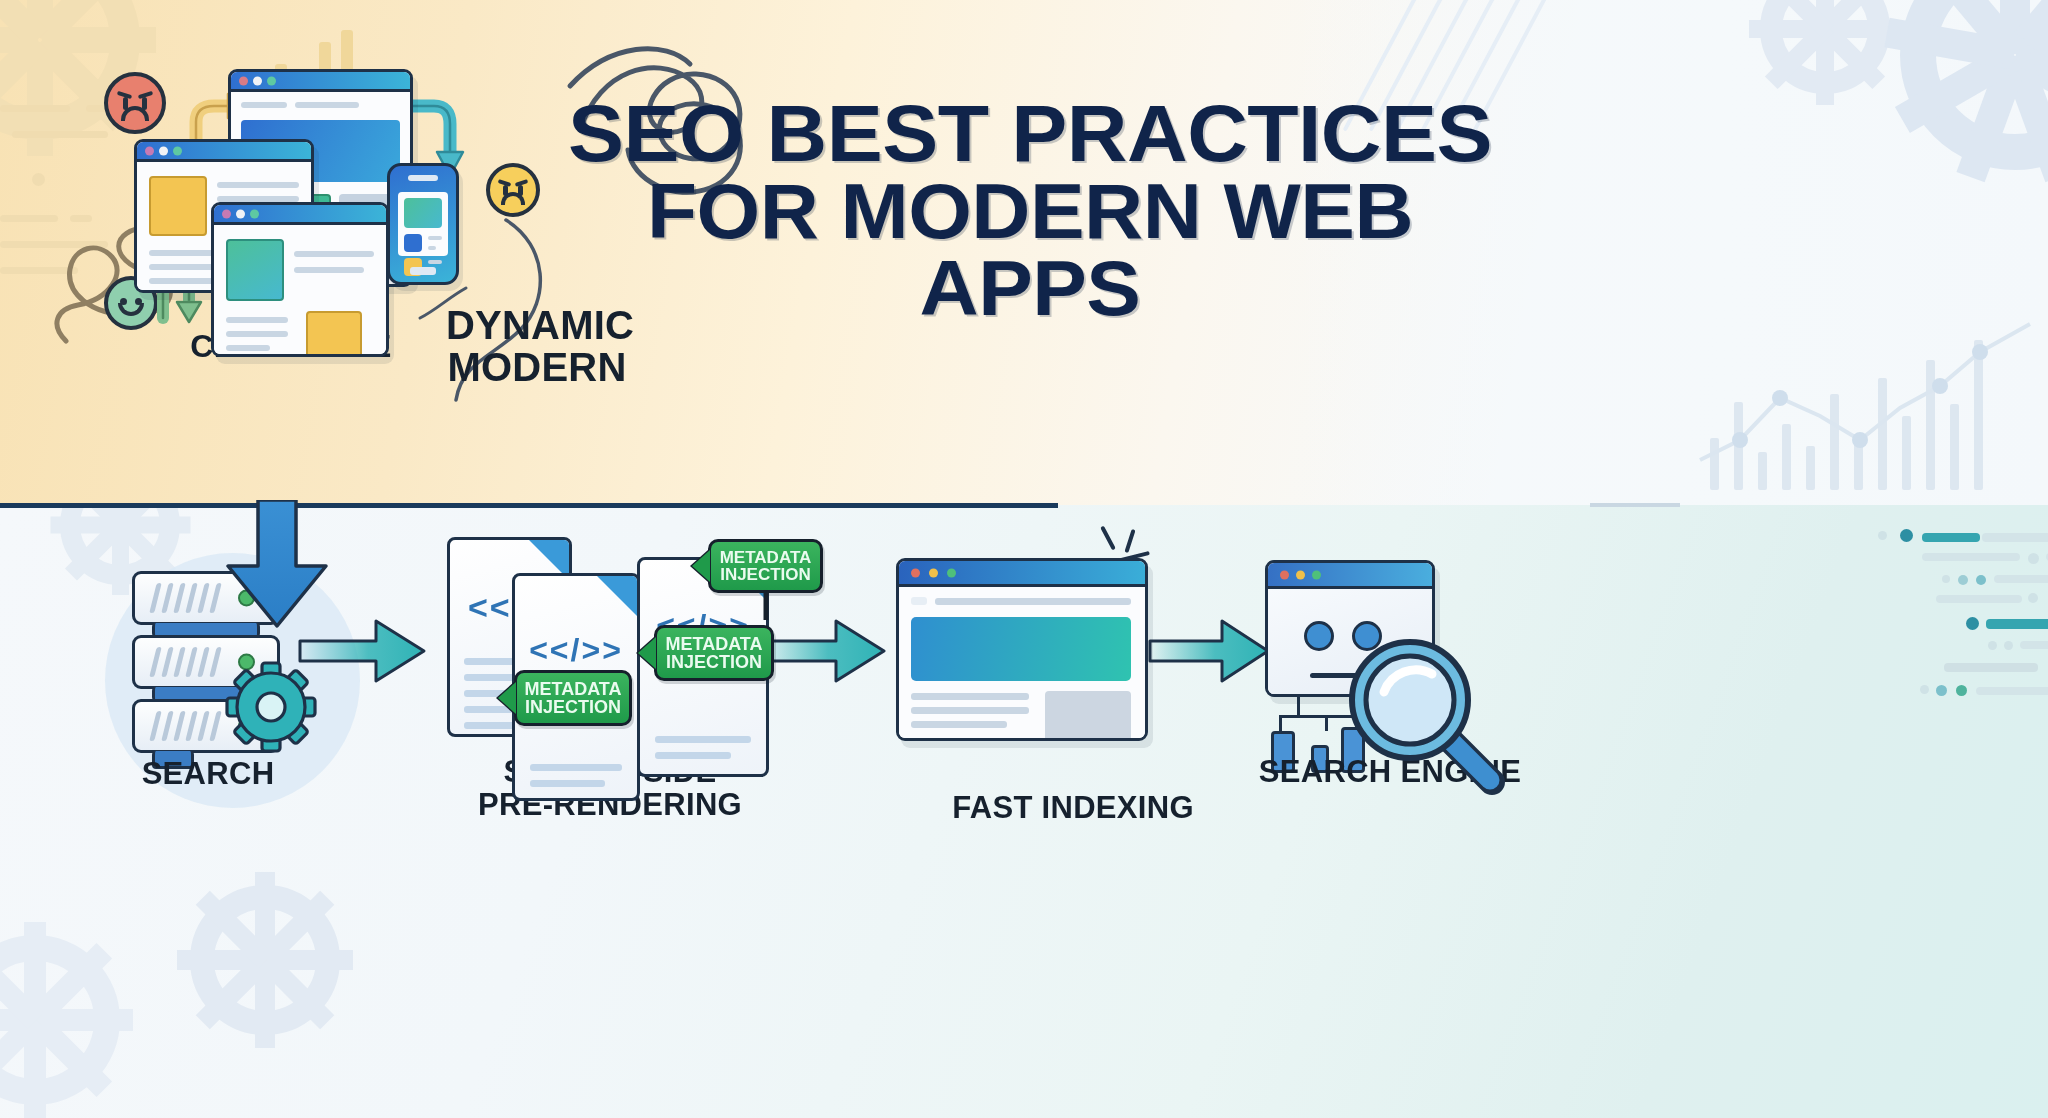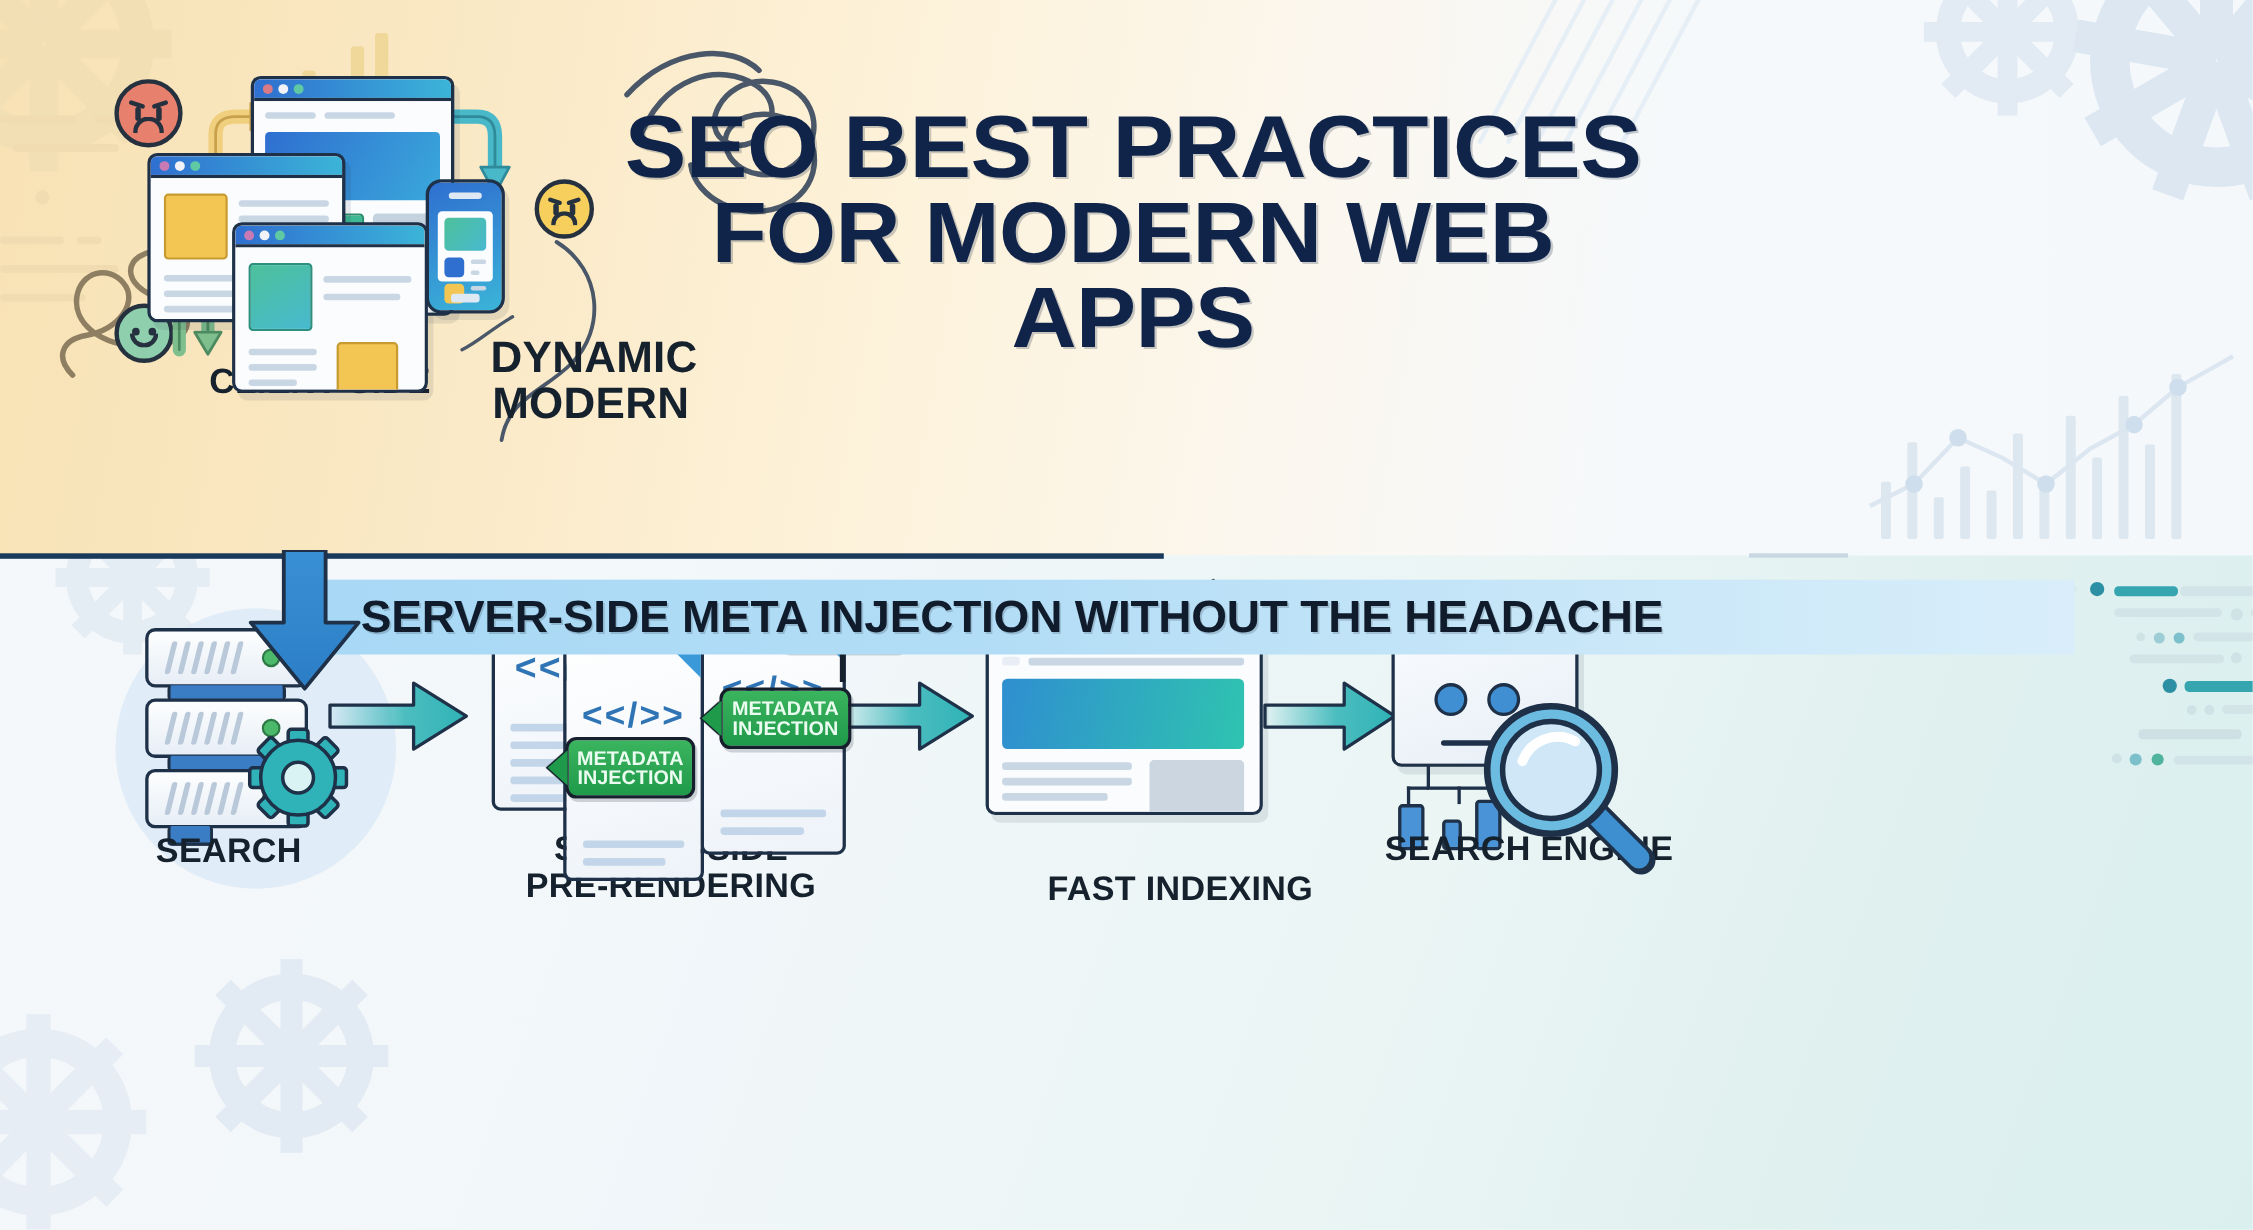--- a/index.html
+++ b/index.html
@@ -738,17 +738,14 @@
       <defs>
         <linearGradient id="dga" x1="0" y1="0" x2="0" y2="1">
           <stop offset="0%" stop-color="#3a90d4"></stop>
           <stop offset="100%" stop-color="#2b7ec6"></stop>
         </linearGradient>
       </defs>
       <path d="M36,0 L74,0 L74,66 L104,66 L55,126 L6,66 L36,66 Z" fill="url(#dga)" stroke="#1e3148" stroke-width="3.5" stroke-linejoin="round"></path>
     </svg>
   </div>
 
-  <div class="banner">
-    <div class="txt">SERVER-SIDE META INJECTION WITHOUT THE HEADACHE</div>
-  </div>
 
 </div>
 
 </body></html>

